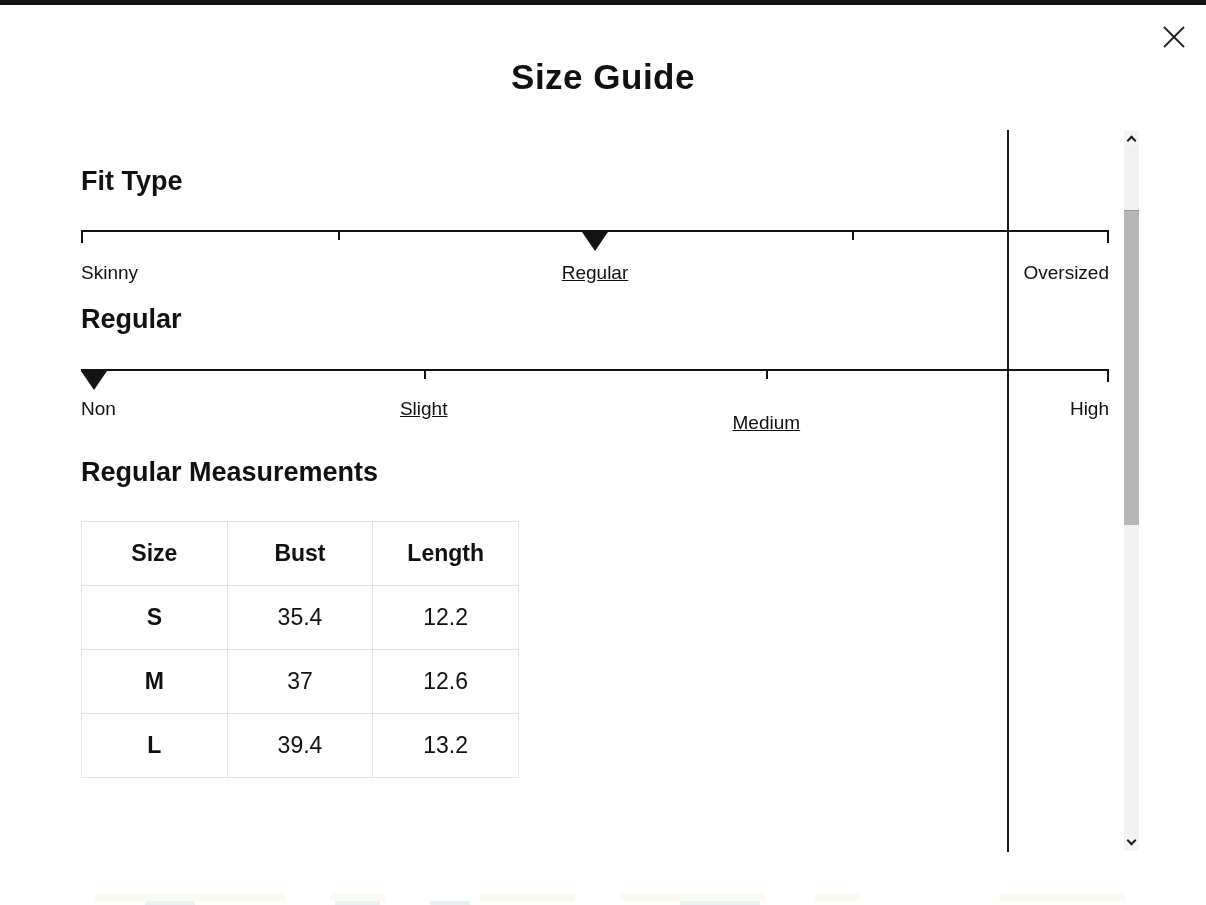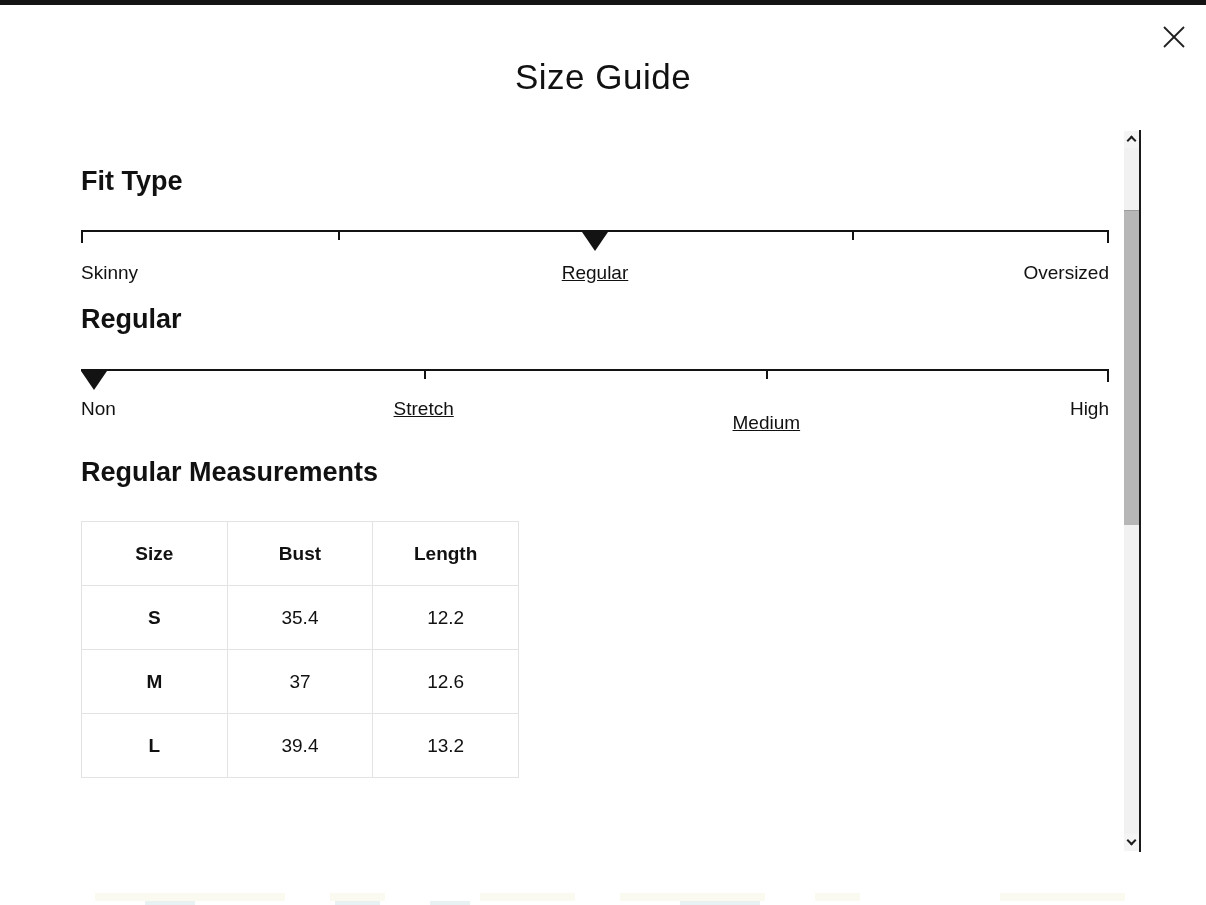--- a/index.html
+++ b/index.html
@@ -6,24 +6,24 @@
   html,body { width:1206px; height:905px; background:#ffffff; overflow:hidden;
     font-family:"Liberation Sans", sans-serif; color:#111; }
 
   .top-strip { position:absolute; left:0; top:0; width:1206px; height:5px;
     background:#141414; }
 
   .close-btn { position:absolute; top:18px; right:12px; width:40px; height:40px;
     background:none; border:none; cursor:pointer; }
 
   .modal-title { position:absolute; top:57px; left:0; width:1206px;
-    text-align:center; font-size:35px; font-weight:normal; letter-spacing:.5px; }
+    text-align:center; font-size:35px; font-weight:bold; letter-spacing:.5px; }
 
   
-  .scrollpane { position:absolute; left:0; top:130px; width:1141px; height:722px;
+  .scrollpane { position:absolute; left:0; top:130px; width:1009px; height:722px;
     border-right:2px solid #1a1a1a; background:#fff; }
   .content { position:relative; width:100%; height:100%; }
 
   .sec-heading { position:absolute; left:81px; font-size:27px; font-weight:bold; }
   .h-fit     { top:36px; }
   .h-stretch { top:174px; }
   .h-pm      { top:327px; }
 
   .scale { position:absolute; left:81px; width:1028px; height:22px;
     border-top:2px solid #131313; }
@@ -41,21 +41,21 @@
   .l-fit     { top:132px; }
   .l-stretch { top:268px; }
   .slab { position:absolute; white-space:nowrap; }
   .slab.left   { left:0; }
   .slab.right  { right:0; }
   .slab.center { transform:translateX(-50%);text-decoration:underline; }
 
   .meas-table { position:absolute; left:81px; top:391px; width:438px;
     border-collapse:collapse; table-layout:fixed; }
   .meas-table th, .meas-table td { border:1px solid #e3e3e3; height:64px;
-    text-align:center; vertical-align:middle; font-size:19px; font-weight:normal; }
+    text-align:center; vertical-align:middle; font-size:23px; font-weight:normal; }
   .meas-table thead th { font-weight:bold; }
   .meas-table td.c-size { font-weight:bold; }
 
   .footnote { position:absolute; left:81px; top:672px; font-size:19px;
     color:#8d8d8d; white-space:nowrap; }
 
   
   .scrollbar { position:absolute; left:1124px; top:131px; width:15px; height:720px;
     background:#f2f1f1; }
   .sb-btn { position:absolute; left:0; width:15px; height:17px; background:#f5f4f4; }
@@ -110,21 +110,21 @@
 
     <div class="scale s-stretch">
       <span class="marker" style="left:0;"></span>
       <span class="tick mid" style="left:33.333%;"></span>
       <span class="tick mid" style="left:66.667%;"></span>
       <span class="tick end" style="right:0;"></span>
     </div>
 
     <div class="scale-labels l-stretch">
       <span class="slab left">Non</span>
-      <span class="slab center" style="left:33.333%;">Stretch</span>
+      <span class="slab center" style="left:33.333%;">Slight</span>
       <span class="slab center" style="left:66.667%;margin-top:14px;">Medium</span>
       <span class="slab right">High</span>
     </div>
 
     <h2 class="sec-heading h-pm">Regular Measurements</h2>
 
     <table class="meas-table">
       <thead>
         <tr>
           <th>Size</th>

